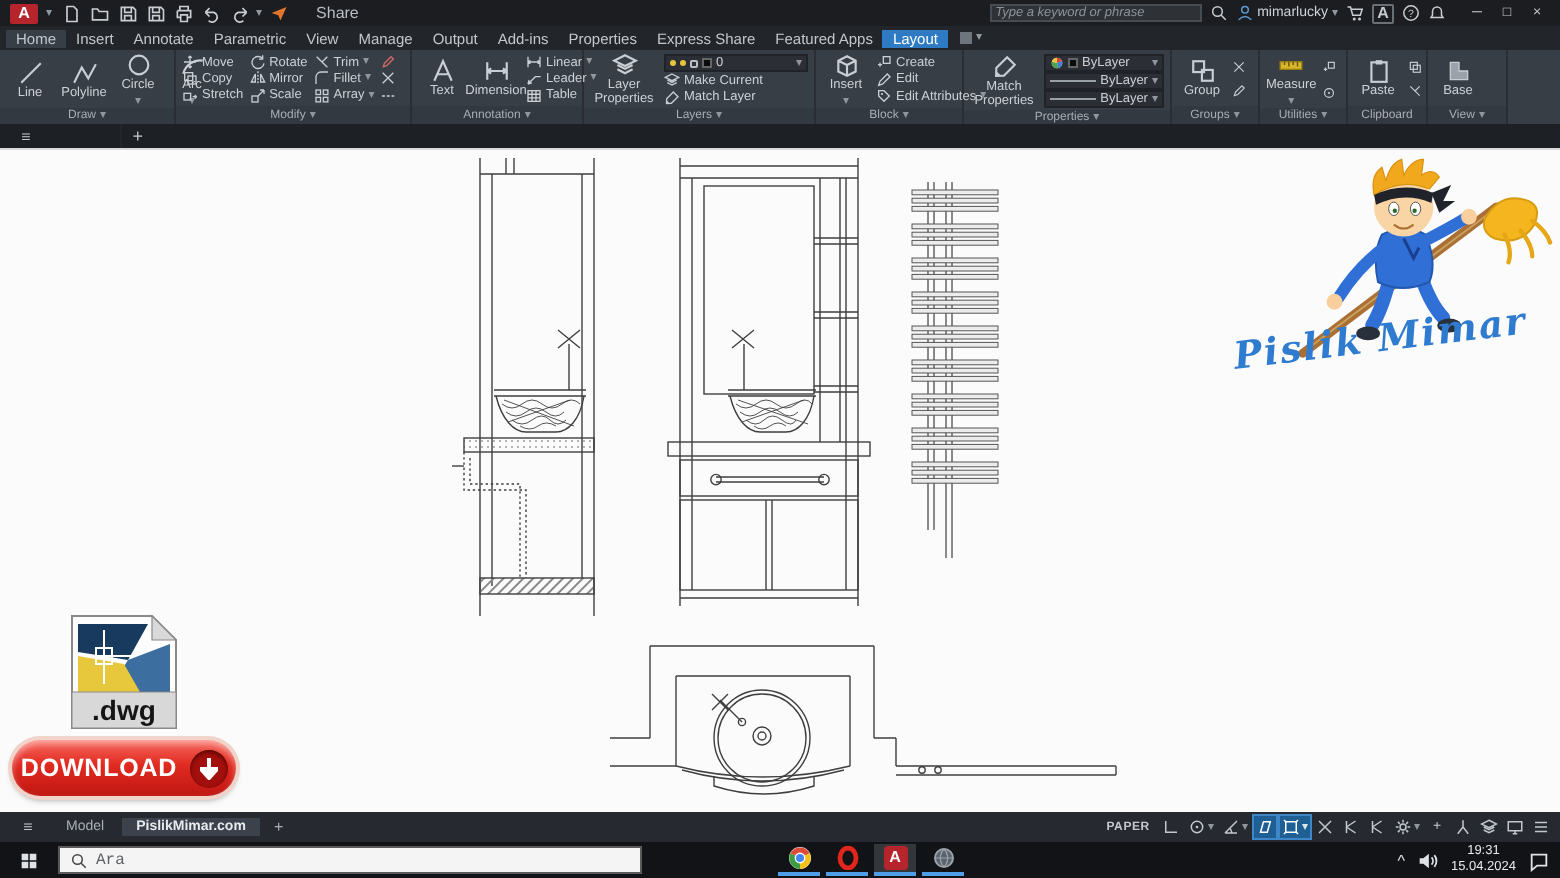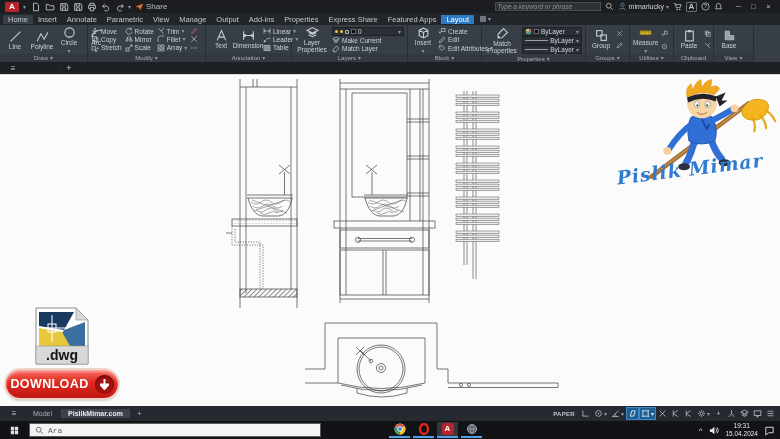--- a/index.html
+++ b/index.html
@@ -6,21 +6,21 @@
 html,body{width:780px;height:439px}
 body{font-family:"Liberation Sans",sans-serif;background:#101114;overflow:hidden;position:relative}
 svg{display:block}
 .ic{color:#c9ced4}
 .dd{font-size:6px;color:#90969d;line-height:1}
 
 .titlebar{height:13px;background:#1b1d21;display:flex;align-items:center;padding:0 5px;gap:4px;color:#b9bec5;font-size:8px;position:relative;z-index:5}
 .app-btn{width:14px;height:10px;background:#b5252b;border-radius:1px;color:#fff;font-size:8px;font-weight:bold;display:flex;align-items:center;justify-content:center;line-height:1}
 .qat{display:flex;align-items:center;gap:3px}
 .qi{width:11px;height:10px;display:flex;align-items:center;justify-content:center}
-.share{display:flex;align-items:flex-end;gap:2px}
+.share{display:flex;align-items:flex-end;gap:14px}
 .tb-center{position:absolute;left:50%;transform:translateX(-50%);white-space:nowrap;display:flex;gap:12px;font-size:7.5px;color:#c6cbd1}
 .tb-right{margin-left:auto;display:flex;align-items:center;gap:4px}
 .tb-search{width:106px;height:9px;background:#2e3237;border:1px solid #474c53;display:flex;align-items:center;padding:0 2px;gap:2px}
 .tb-search input{flex:1;background:transparent;border:0;outline:0;color:#aeb3ba;font-size:6.5px;font-style:italic;font-family:inherit;min-width:0}
 .tb-search input::placeholder{color:#8d939b}
 .user{display:flex;align-items:center;gap:2px;font-size:7px;color:#cfd4da}
 .wbtns{display:flex;align-items:center;gap:2px;margin-left:5px}
 .wbtn{width:13px;height:11px;display:flex;align-items:center;justify-content:center;color:#c6cbd1;font-size:7px;line-height:1}
 
 .ribtabs{height:12px;background:#22252a;display:flex;align-items:center;padding-left:3px;font-size:7.5px;color:#c2c7cd}

